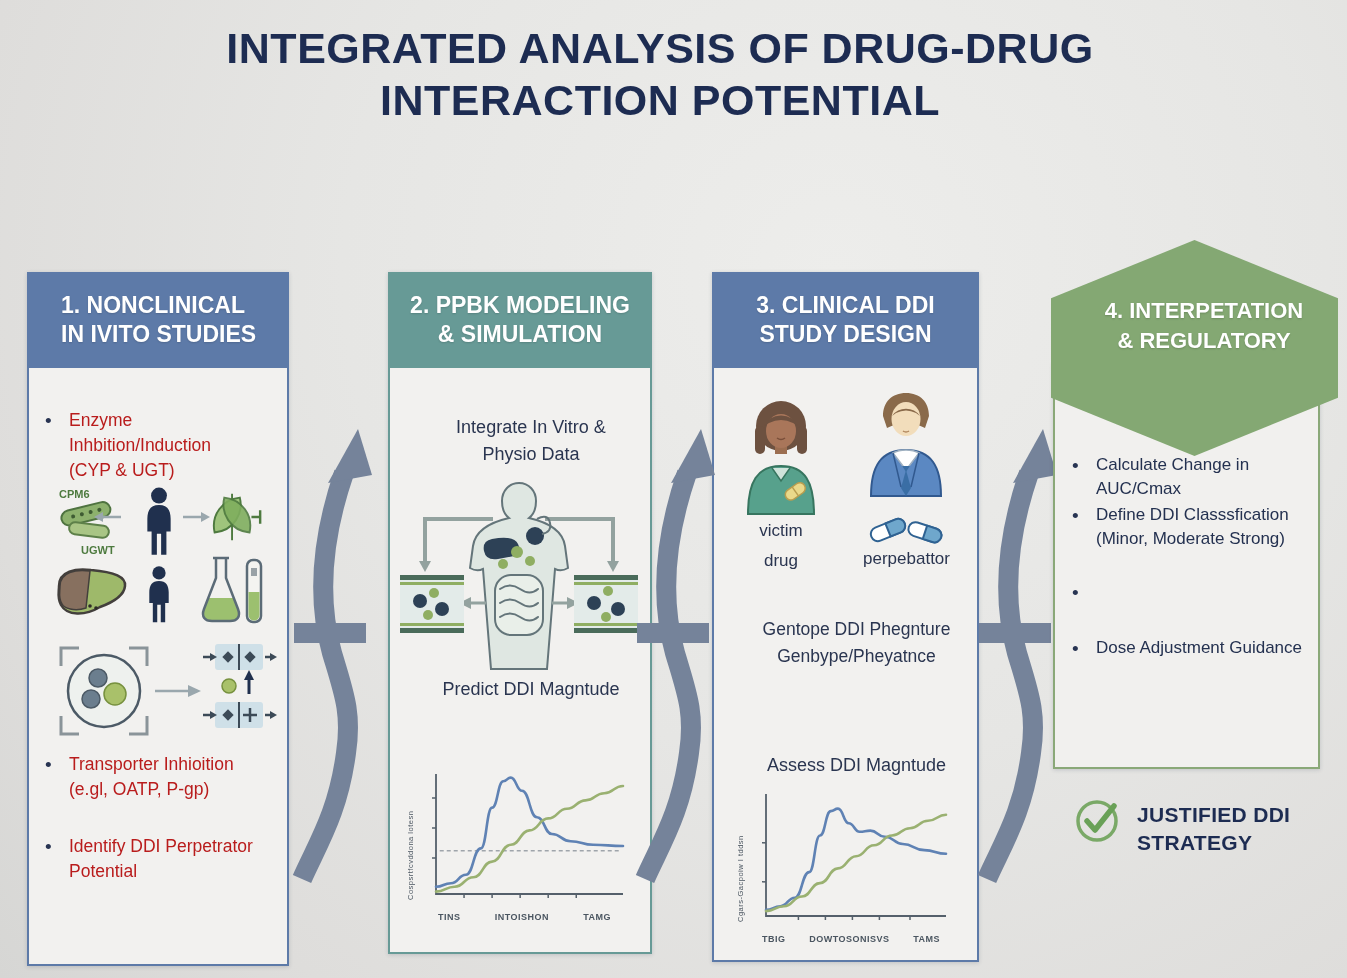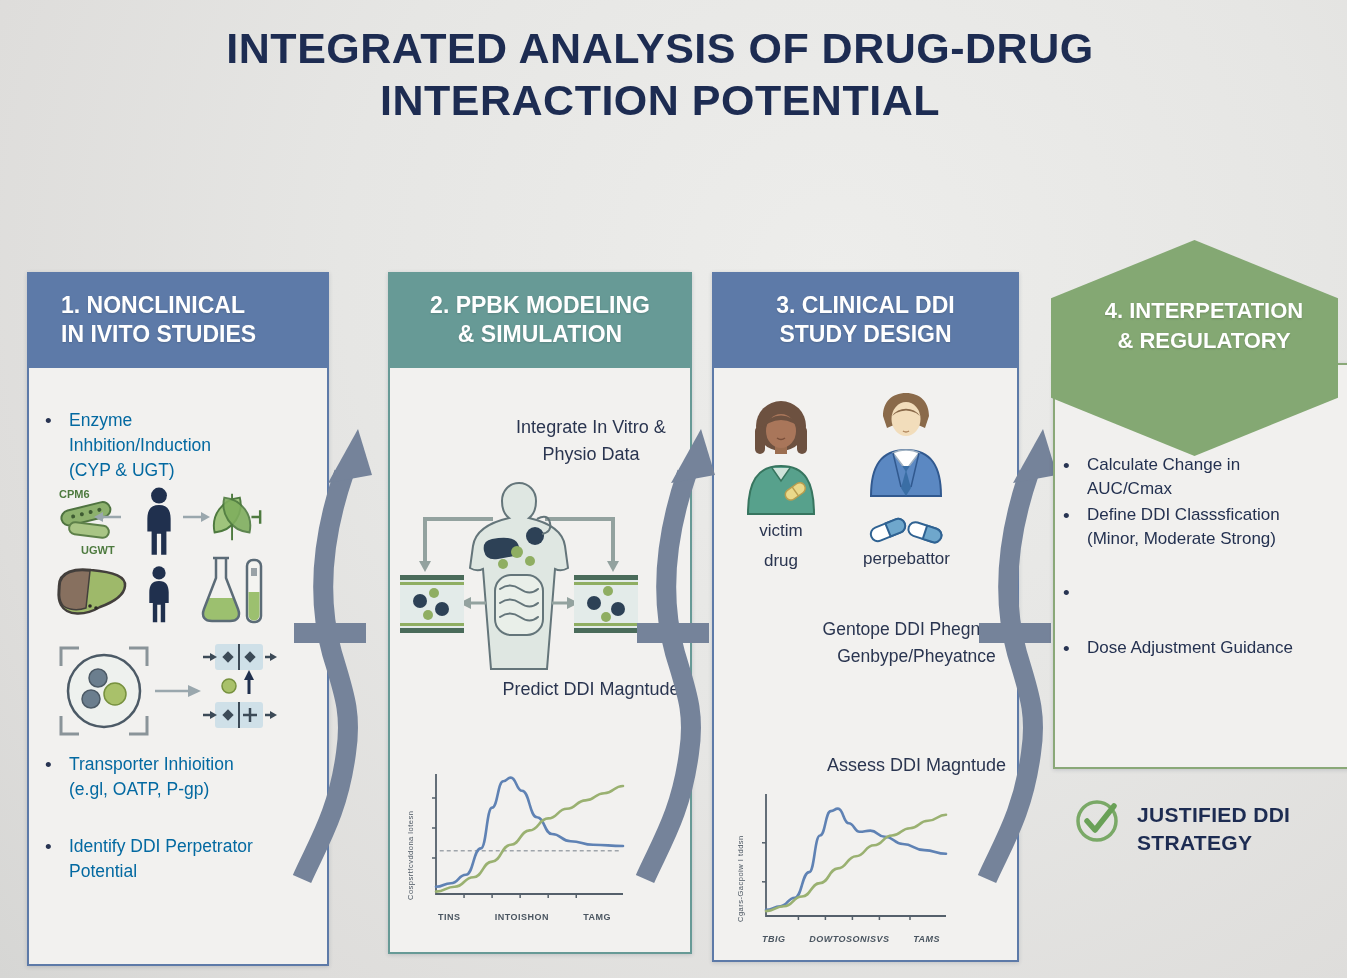--- a/index.html
+++ b/index.html
@@ -3,33 +3,33 @@
 <meta charset="utf-8">
 <style>
   html,body{margin:0;padding:0;}
   body{font-family:"Liberation Sans", sans-serif; background:#d8d8d6;}
   #canvas{position:relative; width:1347px; height:978px; overflow:hidden;
     background:radial-gradient(circle at 62% 28%, #ededeb 0%, #e6e6e4 45%, #dedddb 80%, #d6d6d4 100%);}
   
   .title{position:absolute; left:0; top:22px; width:1320px; text-align:center;
     color:#1d2c52; font-weight:bold; font-size:43px; line-height:1.22; letter-spacing:.5px;}
   
-  .panel{position:absolute; background:#f2f1ef; box-shadow:0 1px 4px rgba(40,50,70,.18);padding-left:40px;}
+  .panel{position:absolute; background:#f2f1ef; box-shadow:0 1px 4px rgba(40,50,70,.18);}
   .p-blue{border:2px solid #5d7aa8;}
   .p-teal{border:2px solid #679a96;}
   .p-green{border:2px solid #8aa878; background:#f1f0ee;}
   .panel-header{position:absolute; left:-2px; top:-2px; right:-2px; height:96px;
     color:#ffffff; font-weight:bold; font-size:23px; line-height:1.28;
     display:flex; flex-direction:column; justify-content:center; text-shadow:0 1px 2px rgba(0,0,0,.15);}
   .hd-blue{background:#5d7aa8;}
   .hd-teal{background:#679a96;}
   .hd-left{padding-left:34px; text-align:left;}
   .hd-center{text-align:center;}
   
-  .bullet{position:absolute; display:flex; color:#0369a1; font-size:17.5px; line-height:1.42;}
+  .bullet{position:absolute; display:flex; color:#b91c1c; font-size:17.5px; line-height:1.42;}
   .bullet .dot{width:24px; flex:0 0 24px;}
   .bullet .dot::before{content:"\2022"; font-size:19px; color:#283452;}
   .p4 .bullet{font-size:17px; color:#243150;}
   .ctext{position:absolute; width:100%; text-align:center; color:#2a3550; font-size:18px; line-height:1.5;margin-left:11px;}
   .ctext.small{font-size:17.5px; line-height:1.55;}
   
   .hexagon{position:absolute; left:1051px; top:240px; width:268px; height:216px; background:#84a873;
     clip-path:polygon(50% 0, 100% 27%, 100% 73%, 50% 100%, 0 73%, 0 27%);
     display:flex; flex-direction:column; justify-content:flex-start; z-index:3;padding-left:19px;}
   .hexagon .hx-text{margin-top:56px; text-align:center; color:#ffffff; font-weight:bold; font-size:22px; line-height:1.35; text-shadow:0 1px 2px rgba(0,0,0,.18);}
@@ -320,29 +320,29 @@
         <line x1="46.4" y1="128" x2="46.4" y2="132" stroke="#55606b" stroke-width="1.5"></line>
         <line x1="73.4" y1="128" x2="73.4" y2="132" stroke="#55606b" stroke-width="1.5"></line>
         <line x1="100.39999999999999" y1="128" x2="100.39999999999999" y2="132" stroke="#55606b" stroke-width="1.5"></line>
         <line x1="127.4" y1="128" x2="127.4" y2="132" stroke="#55606b" stroke-width="1.5"></line>
         <line x1="158" y1="128" x2="158" y2="132" stroke="#55606b" stroke-width="1.5"></line>
         <line x1="14" y1="93.84" x2="10" y2="93.84" stroke="#55606b" stroke-width="1.5"></line>
         <line x1="14" y1="54.8" x2="10" y2="54.8" stroke="#55606b" stroke-width="1.5"></line>
         <path d="M14.0,121.9 C21.2,121.9 21.2,118.2 28.4,118.2 C35.6,118.2 35.6,109.7 42.8,109.7 C50.0,109.7 50.0,84.1 57.2,84.1 C62.6,84.1 62.6,47.5 68.0,47.5 C73.4,47.5 73.4,23.1 78.8,23.1 C82.4,23.1 82.4,20.6 86.0,20.6 C91.4,20.6 91.4,35.3 96.8,35.3 C102.2,35.3 102.2,43.8 107.6,43.8 C113.0,43.8 113.0,42.6 118.4,42.6 C125.6,42.6 125.6,48.7 132.8,48.7 C141.8,48.7 141.8,56.0 150.8,56.0 C161.6,56.0 161.6,62.1 172.4,62.1 C183.2,62.1 183.2,65.8 194.0,65.8" fill="none" stroke="#5f82b4" stroke-width="2.6" stroke-linecap="round"></path>
         <path d="M14.0,123.1 C23.0,123.1 23.0,118.2 32.0,118.2 C41.0,118.2 41.0,108.5 50.0,108.5 C59.0,108.5 59.0,95.1 68.0,95.1 C77.0,95.1 77.0,80.4 86.0,80.4 C95.0,80.4 95.0,68.2 104.0,68.2 C113.0,68.2 113.0,57.2 122.0,57.2 C131.0,57.2 131.0,47.5 140.0,47.5 C149.0,47.5 149.0,40.2 158.0,40.2 C167.0,40.2 167.0,32.8 176.0,32.8 C185.0,32.8 185.0,26.7 194.0,26.7" fill="none" stroke="#9ab171" stroke-width="2.6" stroke-linecap="round"></path>
       </svg>
-    <div class="chart-ticks" style="left:38px; top:660px; width:198px; padding:0 10px; box-sizing:border-box;font-style:italic;">
+    <div class="chart-ticks" style="left:38px; top:660px; width:198px; padding:0 10px; box-sizing:border-box;">
       <span>TBIG</span>
       <span>DOWTOSONISVS</span>
       <span>TAMS</span>
     </div>
   </div>
 
   <div class="panel p-green p4" style="left:1053px; top:363px; width:263px; height:402px; z-index:1;">
-    <div style="position:absolute; left:8px; top:88px; width:236px;">
+    <div style="position:absolute; left:17px; top:88px; width:236px;">
       <div class="bullet" style="position:relative;">
         <span class="dot"></span>
         <div>Calculate Change in AUC/Cmax</div>
       </div>
       <div class="bullet" style="position:relative; margin-top:2px;">
         <span class="dot"></span>
         <div>
           <div>Define DDI Classsfication</div>
           <div>(Minor, Moderate Strong)</div>
         </div>

